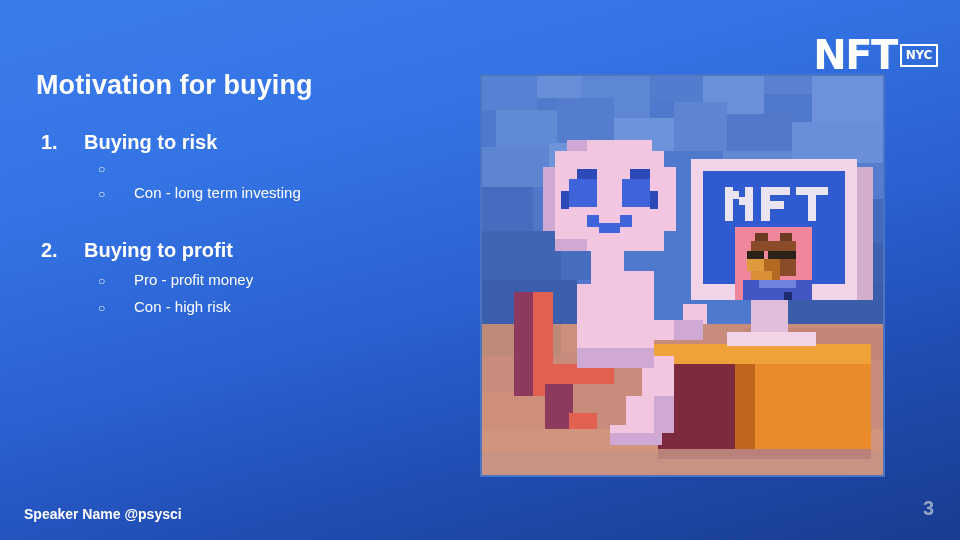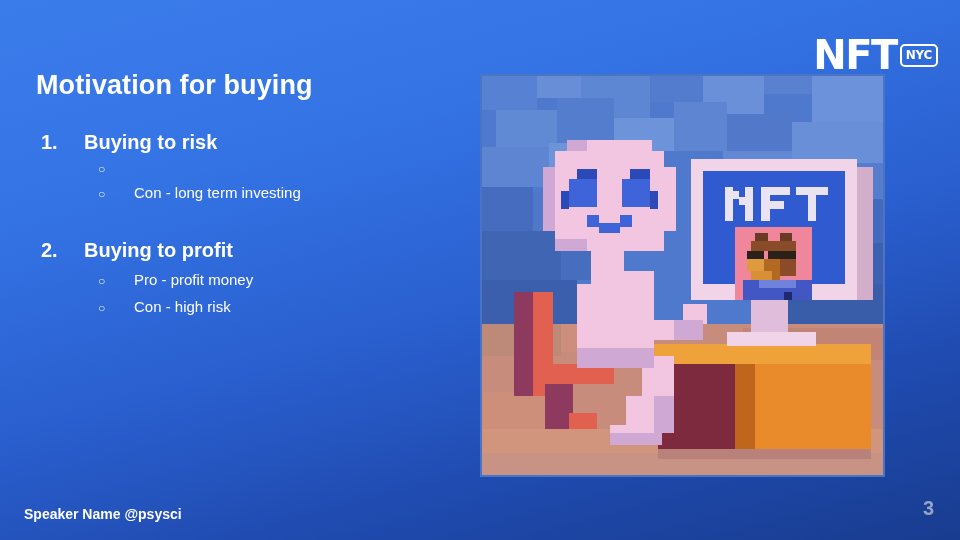--- a/index.html
+++ b/index.html
@@ -31,21 +31,21 @@
     font-weight: 700;
     color: #ffffff;
     letter-spacing: -1.5px;
     line-height: 1;
     font-family: "DejaVu Sans", sans-serif;
   }
   .logo-badge {
     margin-top: 1px;
     margin-left: 3px;
     border: 2px solid #ffffff;
-    border-radius: 5px;
+    border-radius: 0;
     color: #ffffff;
     font-size: 12px;
     font-weight: 700;
     line-height: 1;
     padding: 3px 4px 4px 4px;
     font-family: "DejaVu Sans", sans-serif;
     letter-spacing: -0.3px;
   }
 
   

